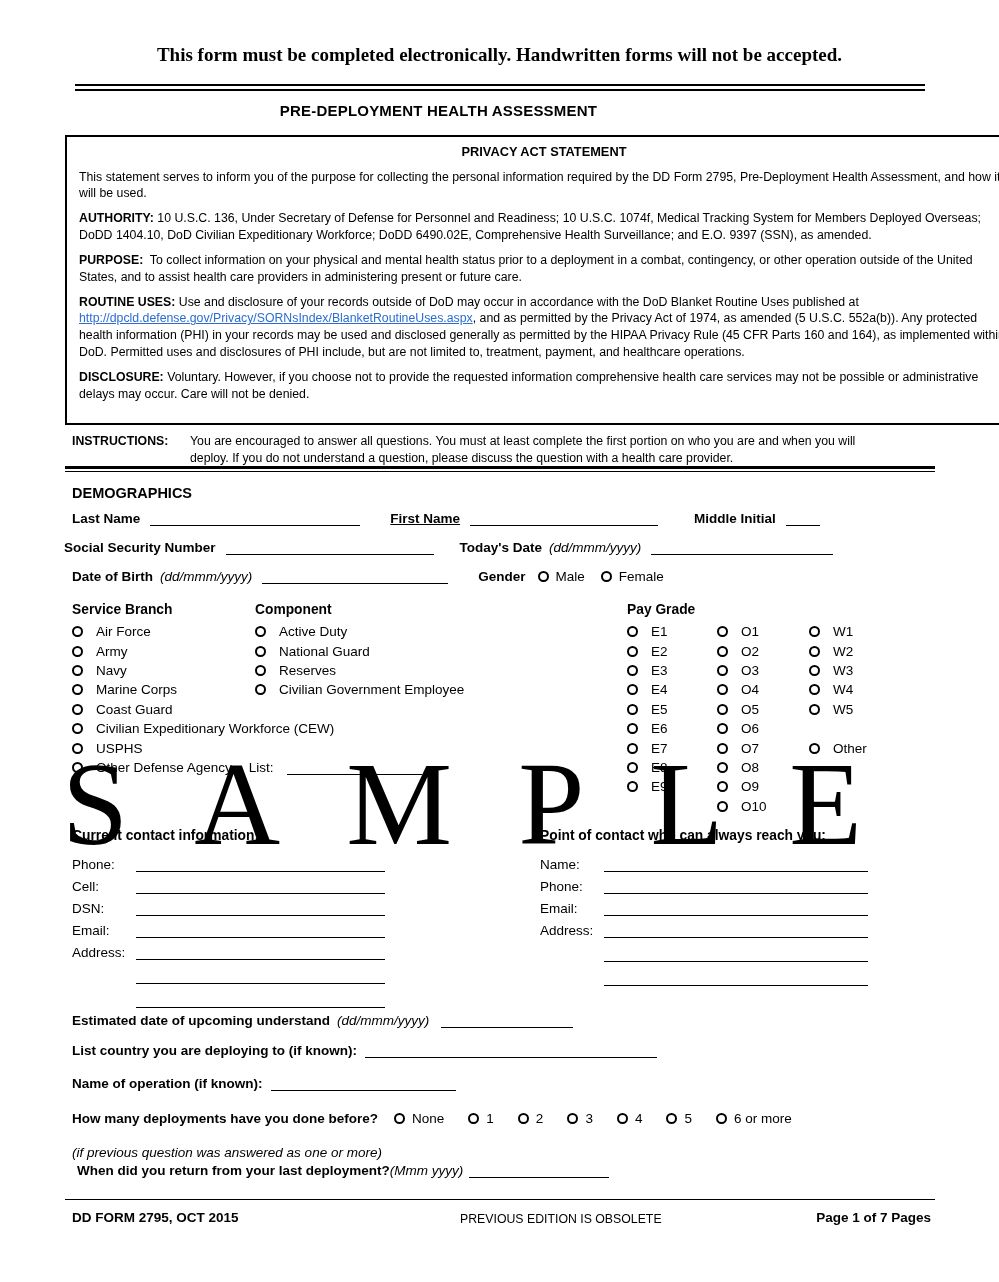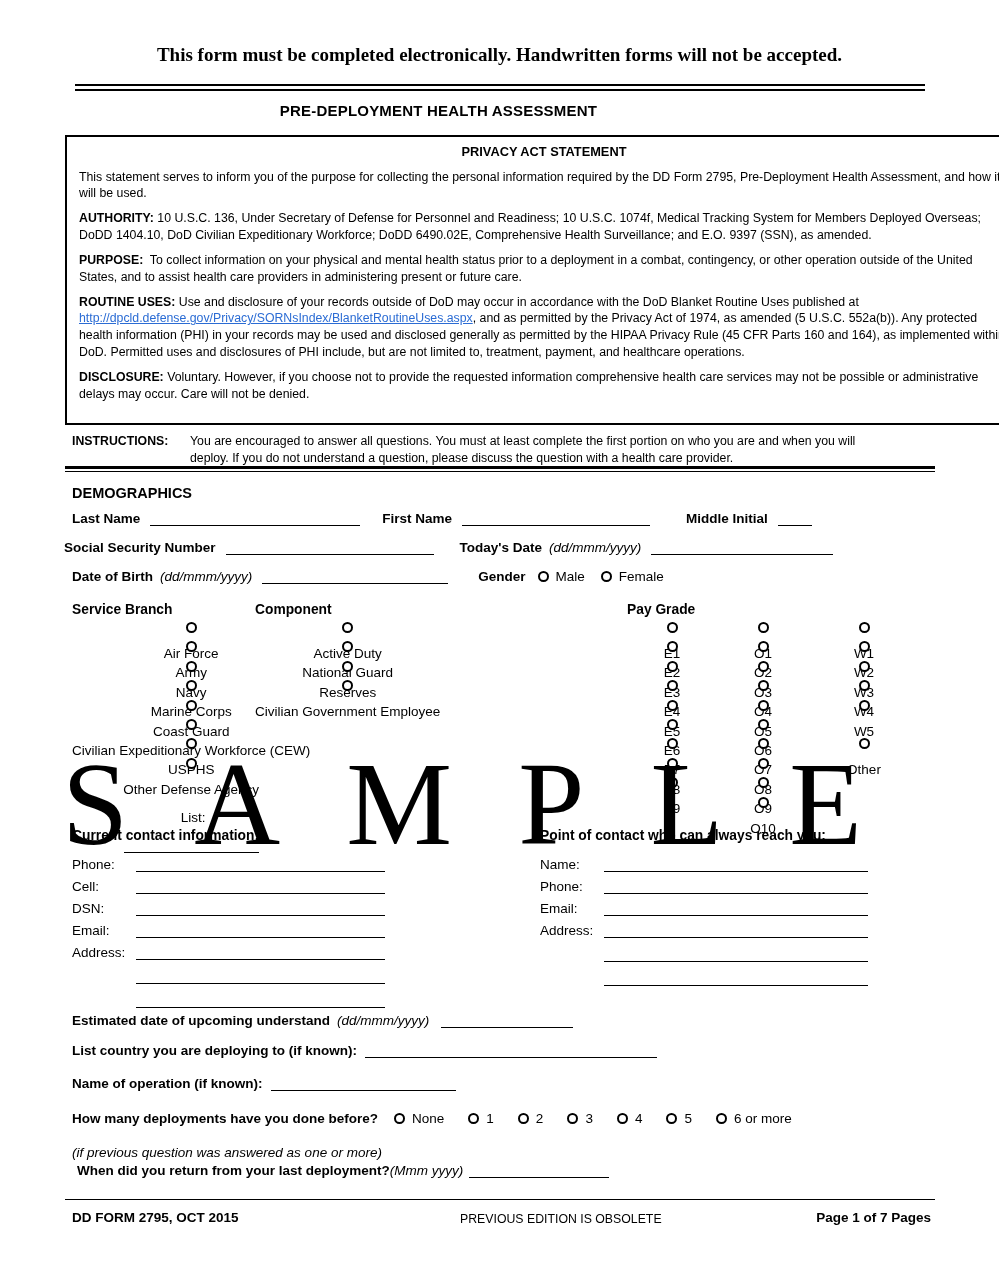--- a/index.html
+++ b/index.html
@@ -37,21 +37,21 @@
   .blank { display:inline-block; border-bottom:1.5px solid #000; height:15px; flex:none; }
   .grow { flex:1 1 auto; }
 
   .radio { display:inline-block; flex:none; width:11px; height:11px;
            border:2px solid #000; border-radius:50%; background:#fff; }
 
   .opt { display:flex; align-items:center; gap:7px; }
 
   .col-block { font-size:13.5px; }
   .col-block .col-head { font-weight:bold; font-size:13.8px; height:20px; }
-  .ritem { display:flex; align-items:center; height:19.4px; gap:13px; white-space:nowrap;flex-direction:column; }
+  .ritem { display:flex; align-items:center; height:19.4px; gap:13px; white-space:nowrap; }
   .pg-row { display:flex; }
   .pg-col { display:flex; flex-direction:column; }
   .spacer-row { height:19.4px; }
 
   .contact { font-size:13.5px; }
   .contact .c-head { font-weight:bold; font-size:13.8px; height:22px; }
   .crow { display:flex; align-items:flex-end; height:22px; }
   .clabel { min-width:56px; margin-right:8px; flex:none; }
   .addr-extra { padding-left:64px; height:24px; }
 
@@ -87,21 +87,21 @@
     <span class="lbl">INSTRUCTIONS:</span>
     <span class="txt">You are encouraged to answer all questions.  You must at least complete the first portion on who you are and when you will deploy.  If you do not understand a question, please discuss the question with a health care provider.</span>
   </div>
 
   <div class="abs thick-rule"></div>
   <div class="abs demo-heading">DEMOGRAPHICS</div>
 
   <div class="abs frow" style="top:511px; left:72px; width:860px;">
     <span class="b">Last Name</span>
     <span class="blank" style="width:210px; margin-left:10px;"></span>
-    <span class="b" style="margin-left:22px;">First Name</span>
+    <span class="b" style="margin-left:30px;text-decoration:underline;">First Name</span>
     <span class="blank" style="width:188px; margin-left:10px;"></span>
     <span class="b" style="margin-left:36px;">Middle Initial</span>
     <span class="blank" style="width:34px; margin-left:10px;"></span>
   </div>
 
   <div class="abs frow" style="top:540px; left:64px; width:860px;">
     <span class="b">Social Security Number</span>
     <span class="blank" style="width:208px; margin-left:10px;"></span>
     <span class="b" style="margin-left:26px;">Today's Date</span>
     <span class="i" style="margin-left:7px;">(dd/mmm/yyyy)</span>

